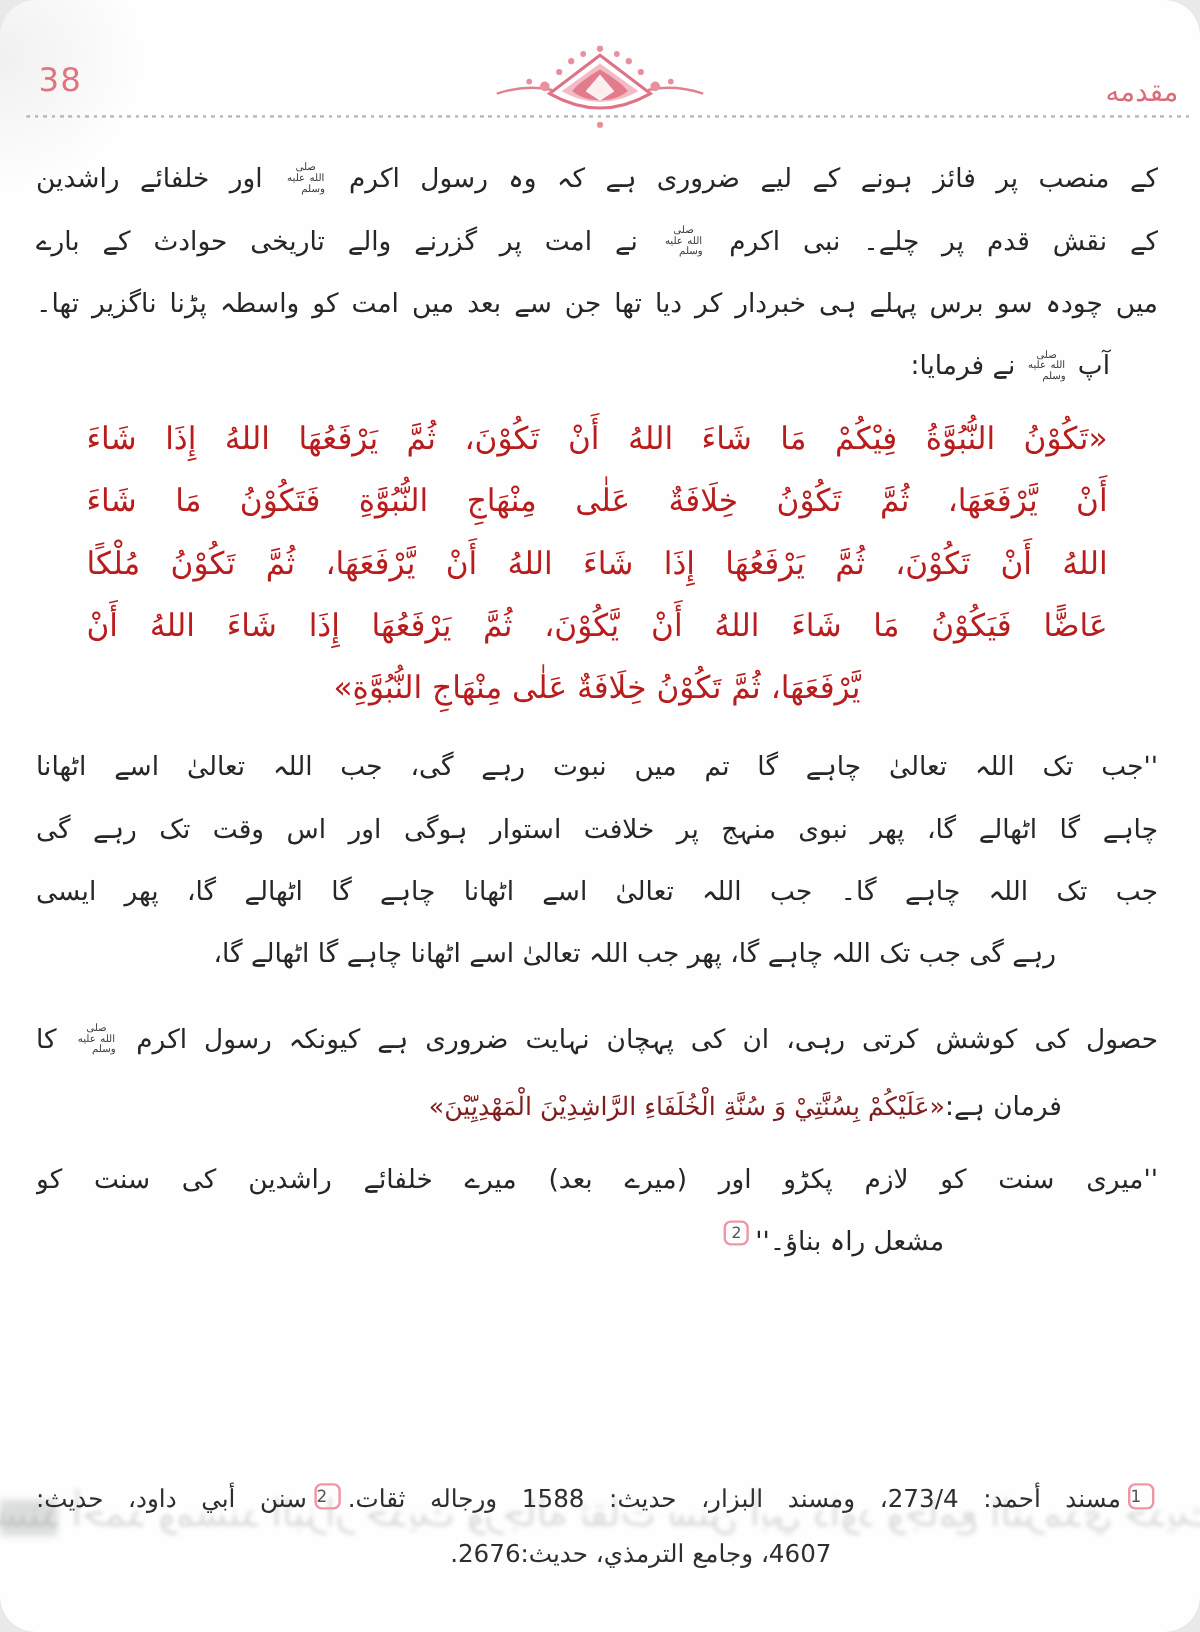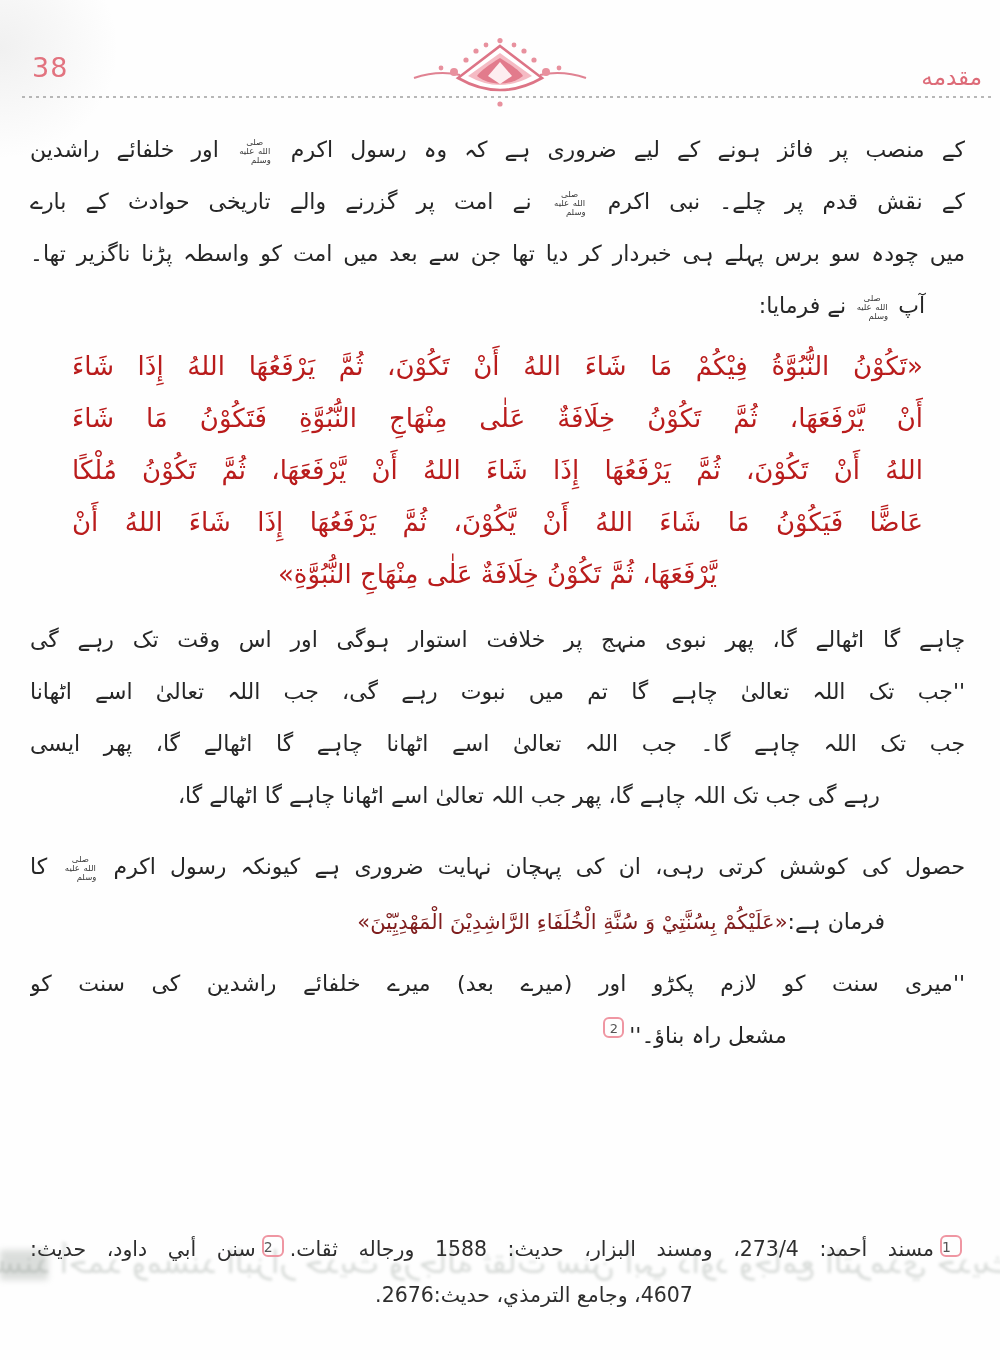--- a/index.html
+++ b/index.html
@@ -5,20 +5,21 @@
   * { margin:0; padding:0; box-sizing:border-box; }
   html,body { background:#e9e9e9; }
   .page {
     position:relative;
     width:1000px; height:1360px;
     margin:0 auto;
     background:#fefefe;
     overflow:hidden;
     font-family:"DejaVu Sans", sans-serif;
     color:#262626;
+    border-radius:30px;
   }
   
   .page::before{
     content:""; position:absolute; left:0; top:0; width:120px; height:160px;
     background:radial-gradient(ellipse at 0% 30%, rgba(120,120,120,.10), transparent 70%);
     pointer-events:none;
   }
 
   
   .hdr-pagenum{
@@ -177,22 +178,22 @@
 
     <div class="hadith">
         <div class="line">«تَكُوْنُ النُّبُوَّةُ فِيْكُمْ مَا شَاءَ اللهُ أَنْ تَكُوْنَ، ثُمَّ يَرْفَعُهَا اللهُ إِذَا شَاءَ</div>
         <div class="line">أَنْ يَّرْفَعَهَا، ثُمَّ تَكُوْنُ خِلَافَةٌ عَلٰى مِنْهَاجِ النُّبُوَّةِ فَتَكُوْنُ مَا شَاءَ</div>
         <div class="line">اللهُ أَنْ تَكُوْنَ، ثُمَّ يَرْفَعُهَا إِذَا شَاءَ اللهُ أَنْ يَّرْفَعَهَا، ثُمَّ تَكُوْنُ مُلْكًا</div>
         <div class="line">عَاضًّا فَيَكُوْنُ مَا شَاءَ اللهُ أَنْ يَّكُوْنَ، ثُمَّ يَرْفَعُهَا إِذَا شَاءَ اللهُ أَنْ</div>
         <div class="line">يَّرْفَعَهَا، ثُمَّ تَكُوْنُ خِلَافَةٌ عَلٰى مِنْهَاجِ النُّبُوَّةِ»</div>
       </div>
 
     <div class="urdu t1">
+        <div class="line">''جب تک اللہ تعالیٰ چاہے گا تم میں نبوت رہے گی، جب اللہ تعالیٰ اسے اٹھانا</div>
         <div class="line">چاہے گا اٹھالے گا، پھر نبوی منہج پر خلافت استوار ہوگی اور اس وقت تک رہے گی</div>
-        <div class="line">''جب تک اللہ تعالیٰ چاہے گا تم میں نبوت رہے گی، جب اللہ تعالیٰ اسے اٹھانا</div>
         <div class="line">جب تک اللہ چاہے گا۔ جب اللہ تعالیٰ اسے اٹھانا چاہے گا اٹھالے گا، پھر ایسی</div>
         <div class="line">رہے گی جب تک اللہ چاہے گا، پھر جب اللہ تعالیٰ اسے اٹھانا چاہے گا اٹھالے گا،</div>
       </div>
 
     <div class="urdu p2">
         <div class="line">حصول کی کوشش کرتی رہی، ان کی پہچان نہایت ضروری ہے کیونکہ رسول اکرم <span class="saw">صلى الله عليه وسلم</span> کا</div>
       </div>
 
     <div class="mixed-line"><span>فرمان ہے:</span><span class="red">«عَلَيْكُمْ بِسُنَّتِيْ وَ سُنَّةِ الْخُلَفَاءِ الرَّاشِدِيْنَ الْمَهْدِيِّيْنَ»</span></div>
 

